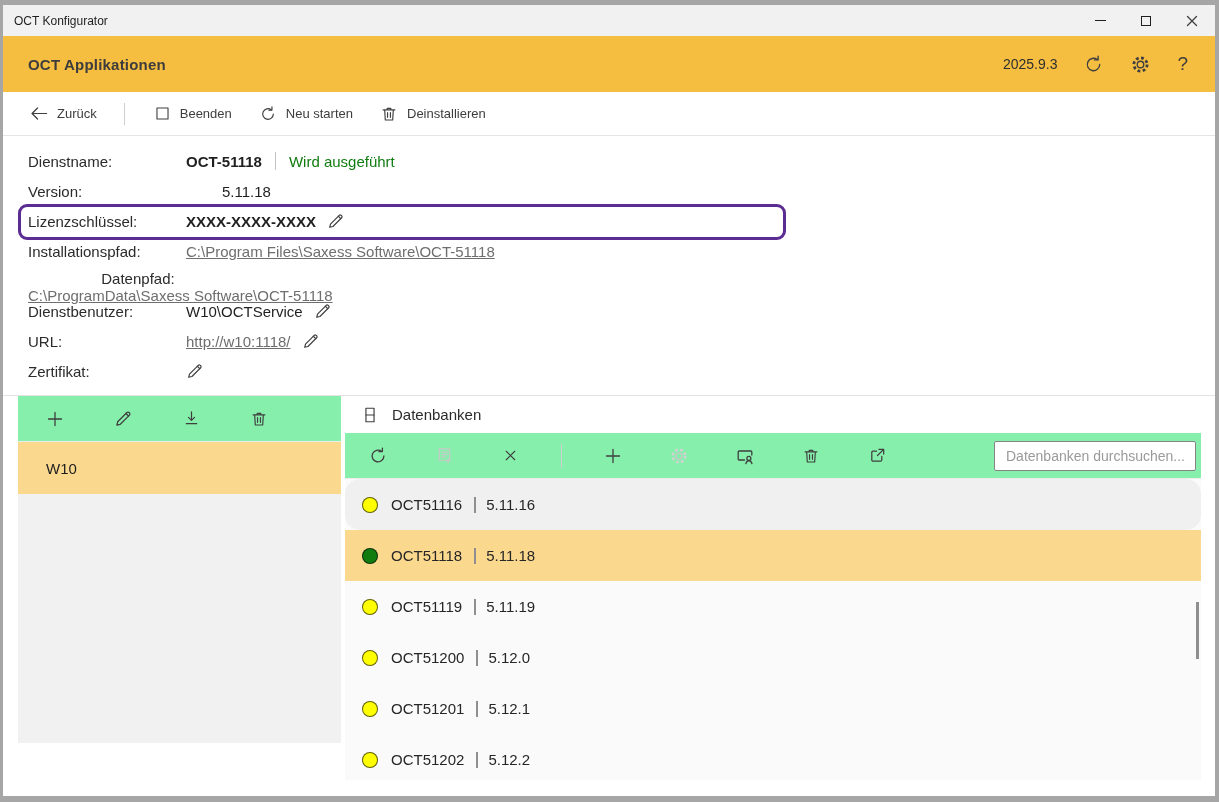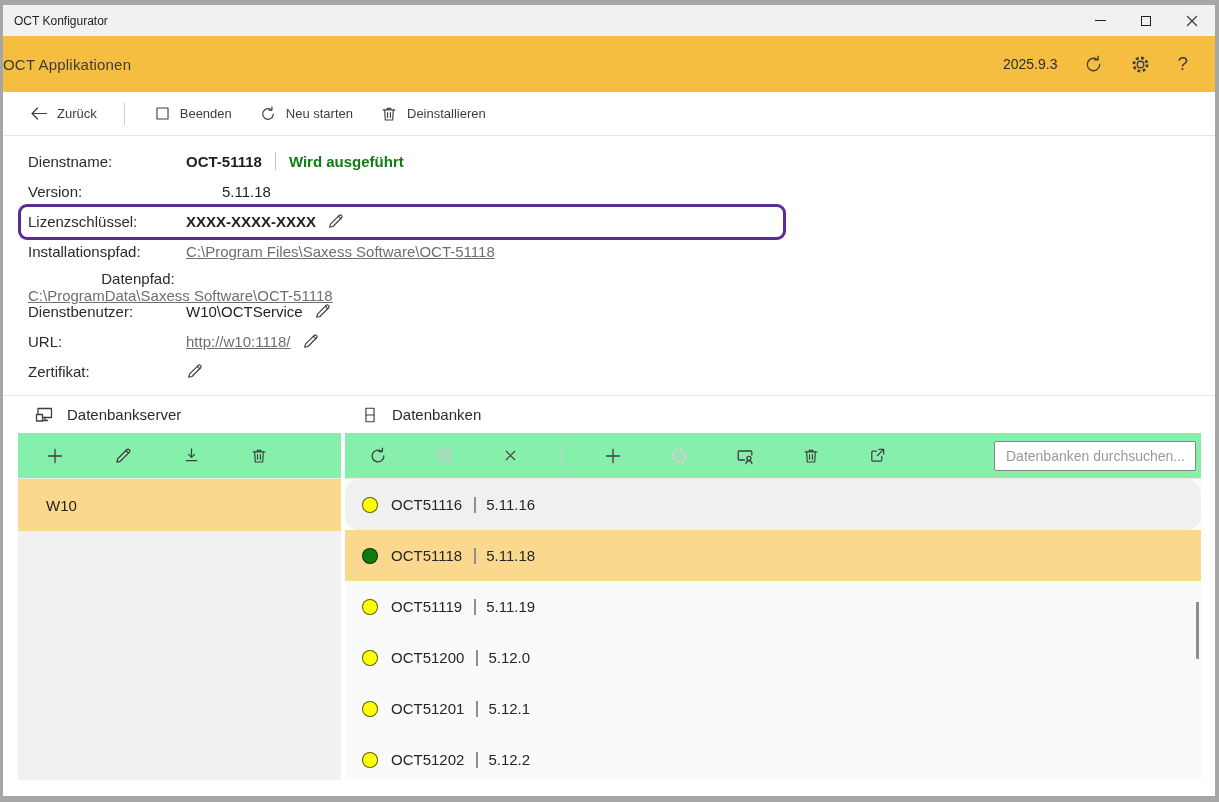--- a/index.html
+++ b/index.html
@@ -21,40 +21,40 @@
   }
   .titlebar-title { font-size:12px; color:#1f1f1f; padding-left:11px; }
   .win-controls { margin-left:auto; display:flex; height:31px; }
   .win-btn { width:46px; height:31px; display:flex; align-items:center; justify-content:center; }
   .glyph-min { display:block; width:11px; border-top:1px solid #1f1f1f; }
   .glyph-max { display:block; width:10px; height:10px; border:1px solid #1f1f1f; }
   
   .appheader {
     height:56px; background:#f6be41; display:flex; align-items:center;
   }
-  .appheader-title { font-size:15px; font-weight:400; color:#3c3c3c; letter-spacing:.2px; }
+  .appheader-title { font-size:15px; font-weight:700; color:#3c3c3c; padding-left:25px; letter-spacing:.2px; }
   .appheader-right { margin-left:auto; display:flex; align-items:center; gap:26px; padding-right:27px; }
   .appheader-version { font-size:14px; color:#2f2f2f; }
   .help-glyph { font-size:19px; color:#3a3a3a; font-weight:400; }
   
   .toolbar {
     height:44px; display:flex; align-items:center; background:#fff;
     border-bottom:1px solid #e4e4e4; padding-left:26px; font-size:13px; color:#3d3d3d;
   }
   .tb-btn { display:flex; align-items:center; gap:9px; cursor:default; }
   .tb-divider { width:1px; height:22px; background:#cfcfcf; margin:0 29px 0 27px; }
   .tb-gap { margin-right:27px; }
   
   .details { position:absolute; left:0; top:131px; width:100%; height:260px; background:#fff; }
   .drow { position:absolute; left:25px; height:22px; display:flex; align-items:center; font-size:15px; }
   .dlabel { width:158px; color:#2b2b2b; }
   .dvalue { color:#1f1f1f; display:flex; align-items:center; }
   .bold { font-weight:700; }
   .vdivider { width:1px; height:18px; background:#c4c4c4; margin:0 13px; }
-  .status-running { color:#107c10; font-weight:700; }
+  .status-running { color:#107c10; font-weight:400; }
   .linkval { color:#6e6e6e; text-decoration:underline; }
   .pencil { margin-left:11px; display:flex; }
   .highlight-box {
     position:absolute; left:15px; top:68px; width:768px; height:36px;
     border:3px solid #5b2c92; border-radius:9px; pointer-events:none;
   }
   
   .panels-sep { position:absolute; left:0; top:390px; width:100%; border-top:1px solid #e3e3e3; }
   .panel { position:absolute; top:391px; height:384px; background:#fff; }
   .panel-left  { left:15px;  width:323px; }
@@ -220,29 +220,20 @@
             <path class="s" d="M3 17l.9-3.6L13.6 3.7a1.55 1.55 0 0 1 2.2 0l.5.5a1.55 1.55 0 0 1 0 2.2L6.6 16.1 3 17z"></path>
             <path class="s" d="M12.6 4.7l2.7 2.7"></path>
           </svg>
       </span>
     </div>
   </div>
 
   <div class="panels-sep"></div>
 
   <div class="panel panel-left">
-    <div class="panel-header">
-      <svg width="20" height="20" viewBox="0 0 20 20">
-          <rect class="s" x="4" y="3.5" width="13.5" height="9"></rect>
-          <path class="s" d="M11 12.5v2.5M8.5 15.5h5"></path>
-          <rect x="2" y="9" width="7" height="7.5" fill="#fff"></rect>
-          <rect class="s" x="2.5" y="9.5" width="6" height="6.5"></rect>
-        </svg>
-      <span>Datenbankserver</span>
-    </div>
     <div class="panel-toolbar ptb-left">
       <div class="icon-btn">
         <svg width="20" height="20" viewBox="0 0 20 20">
             <path class="s" d="M10 3.5v13M3.5 10h13" stroke="#7a7a7a"></path>
           </svg>
       </div>
       <div class="icon-btn">
         <svg width="19" height="19" viewBox="0 0 20 20">
             <path class="s" d="M3 17l.9-3.6L13.6 3.7a1.55 1.55 0 0 1 2.2 0l.5.5a1.55 1.55 0 0 1 0 2.2L6.6 16.1 3 17z"></path>
             <path class="s" d="M12.6 4.7l2.7 2.7"></path>

